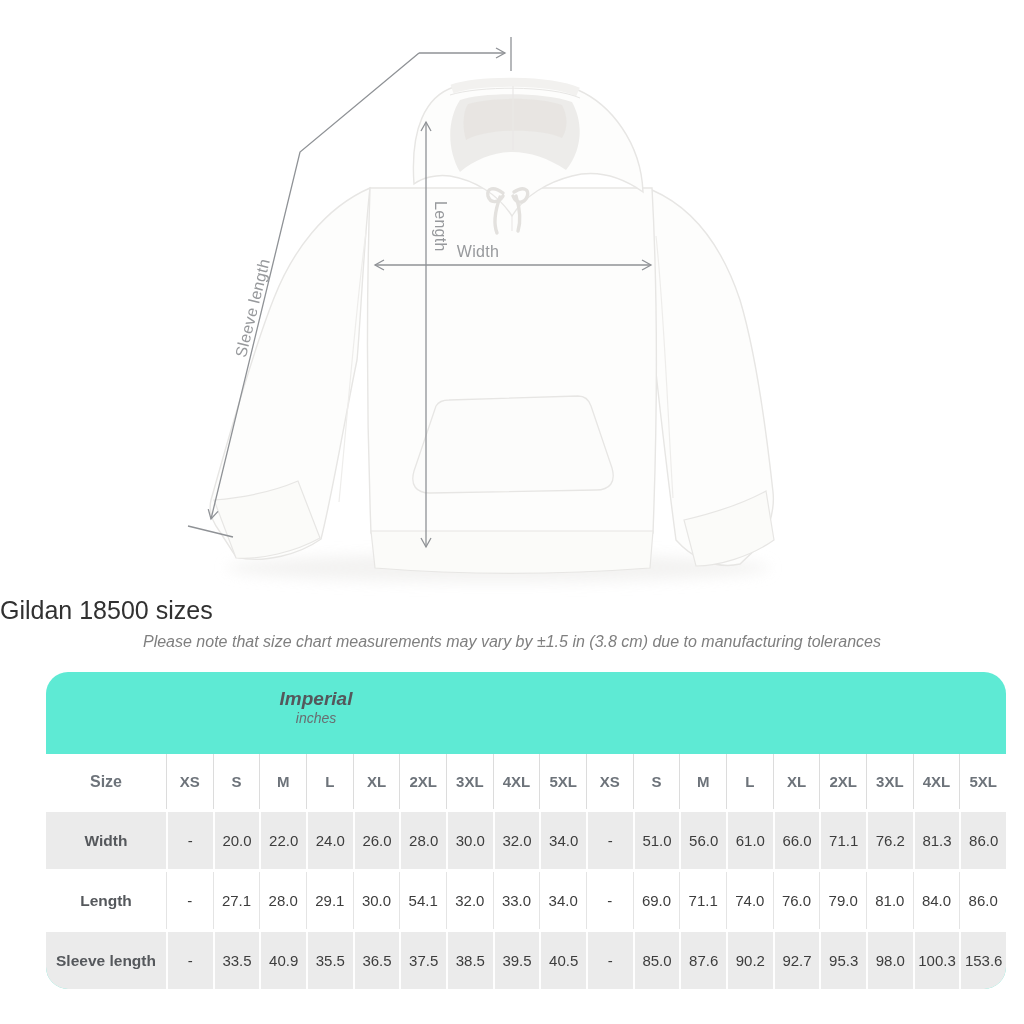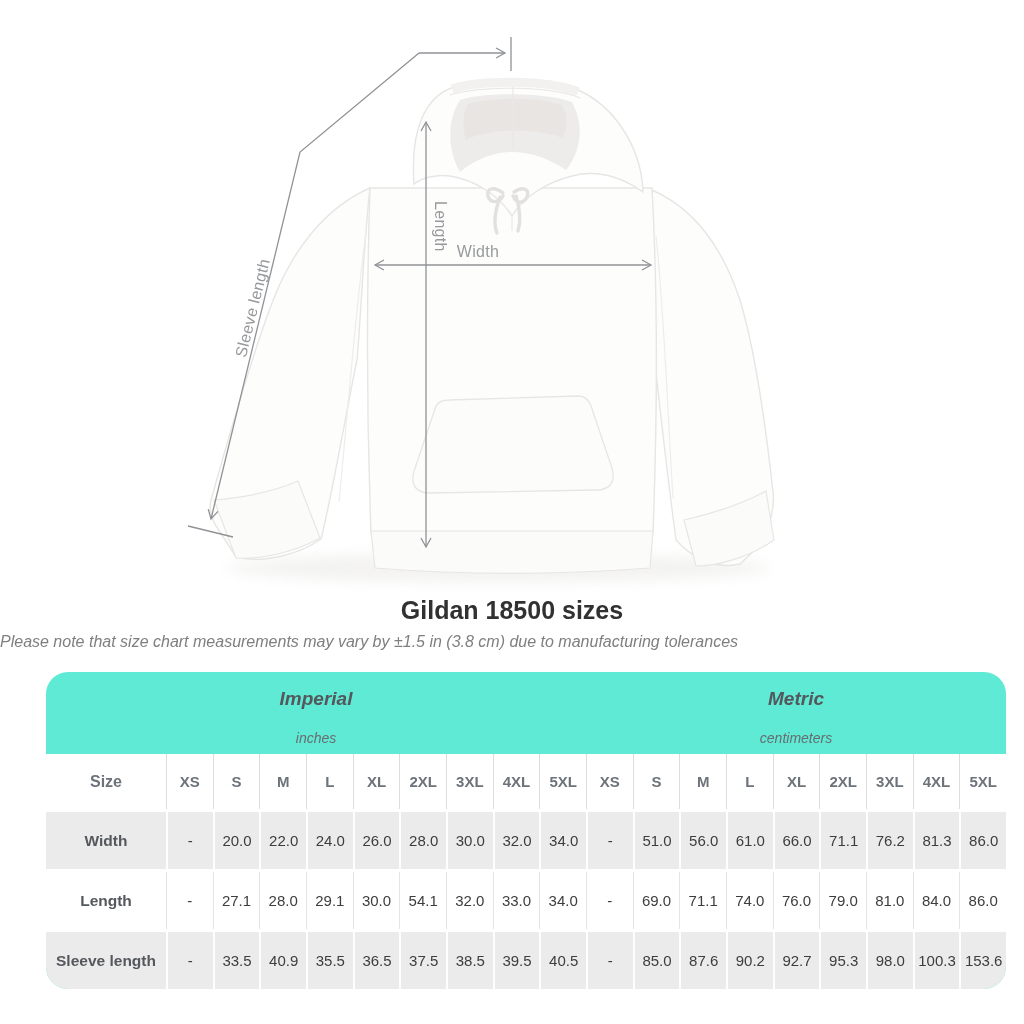--- a/index.html
+++ b/index.html
@@ -8,34 +8,34 @@
     background:#ffffff;
     font-family:"Liberation Sans","DejaVu Sans",sans-serif;
   }
   
   .mlabel{position:absolute;color:#97999c;font-size:16px;letter-spacing:.3px;}
   .mlabel.width{left:446px;top:243px;width:64px;text-align:center;}
   .mlabel.length{left:449px;top:201px;transform-origin:0 0;transform:rotate(90deg);}
   .mlabel.sleeve{left:253px;top:308px;transform:translate(-50%,-50%) rotate(-76deg);white-space:nowrap;}
 
   
-  .title{position:absolute;left:0;top:596px;width:1024px;margin:0;text-align:center;
-         font-size:25px;font-weight:bold;color:#313131;}
-  .note{position:absolute;left:0;top:633px;width:1024px;margin:0;
+  .title{position:absolute;left:0;top:596px;width:1024px;margin:0;
+         font-size:25px;font-weight:normal;color:#313131;}
+  .note{position:absolute;left:0;top:633px;width:1024px;margin:0;text-align:center;
         font-size:16px;font-style:italic;color:#7f7f7f;}
 
   
   .chart{position:absolute;left:46px;top:672px;width:960px;height:317px;
          background:#5eead4;border-radius:22px;overflow:hidden;}
   .band{height:82px;position:relative;}
   .bgp{position:absolute;top:16px;text-align:center;color:#54575b;}
   .bgp.imperial{left:0;width:540px;}
   .bgp.metric{left:540px;width:420px;}
   .bt{font-size:19px;font-weight:bold;font-style:italic;}
-  .bs{font-size:14px;font-style:italic;font-weight:normal;color:#696c70;margin-top:20px;}
+  .bs{font-size:14px;font-style:italic;font-weight:normal;color:#696c70;margin-top:0;}
 
   .trow{display:grid;grid-template-columns:120px repeat(18,1fr);text-align:center;}
   .trow.header{background:#ffffff;height:55px;}
   .trow.data{height:60px;border-top:3px solid #ffffff;box-sizing:border-box;}
   .trow.white{background:#ffffff;}
   .trow.gray{background:#ebebeb;}
   .c{display:flex;align-items:center;justify-content:center;font-size:15px;color:#3d3d3d;height:100%;}
   .trow.header .c{font-weight:bold;color:#6d737a;border-left:1px solid #dcdcdc;}
   .trow.header .c:first-child{border-left:none;}
   .c.size{font-size:16px;color:#515458;}
@@ -121,24 +121,20 @@
 <div class="mlabel width">Width</div>
 
 <h1 class="title">Gildan 18500 sizes</h1>
 <p class="note">Please note that size chart measurements may vary by ±1.5 in (3.8 cm) due to manufacturing tolerances</p>
 
 <div class="chart">
   <div class="band">
     <div class="bgp imperial">
       <div class="bt">Imperial</div>
       <div class="bs">inches</div>
-    </div>
-    <div class="bgp metric">
-      <div class="bt">Metric</div>
-      <div class="bs">centimeters</div>
     </div>
   </div>
 
   <div class="trow header">
     <div class="c size">Size</div>
 
   <div class="c hcell">XS</div>
       <div class="c hcell">S</div>
       <div class="c hcell">M</div>
       <div class="c hcell">L</div>

